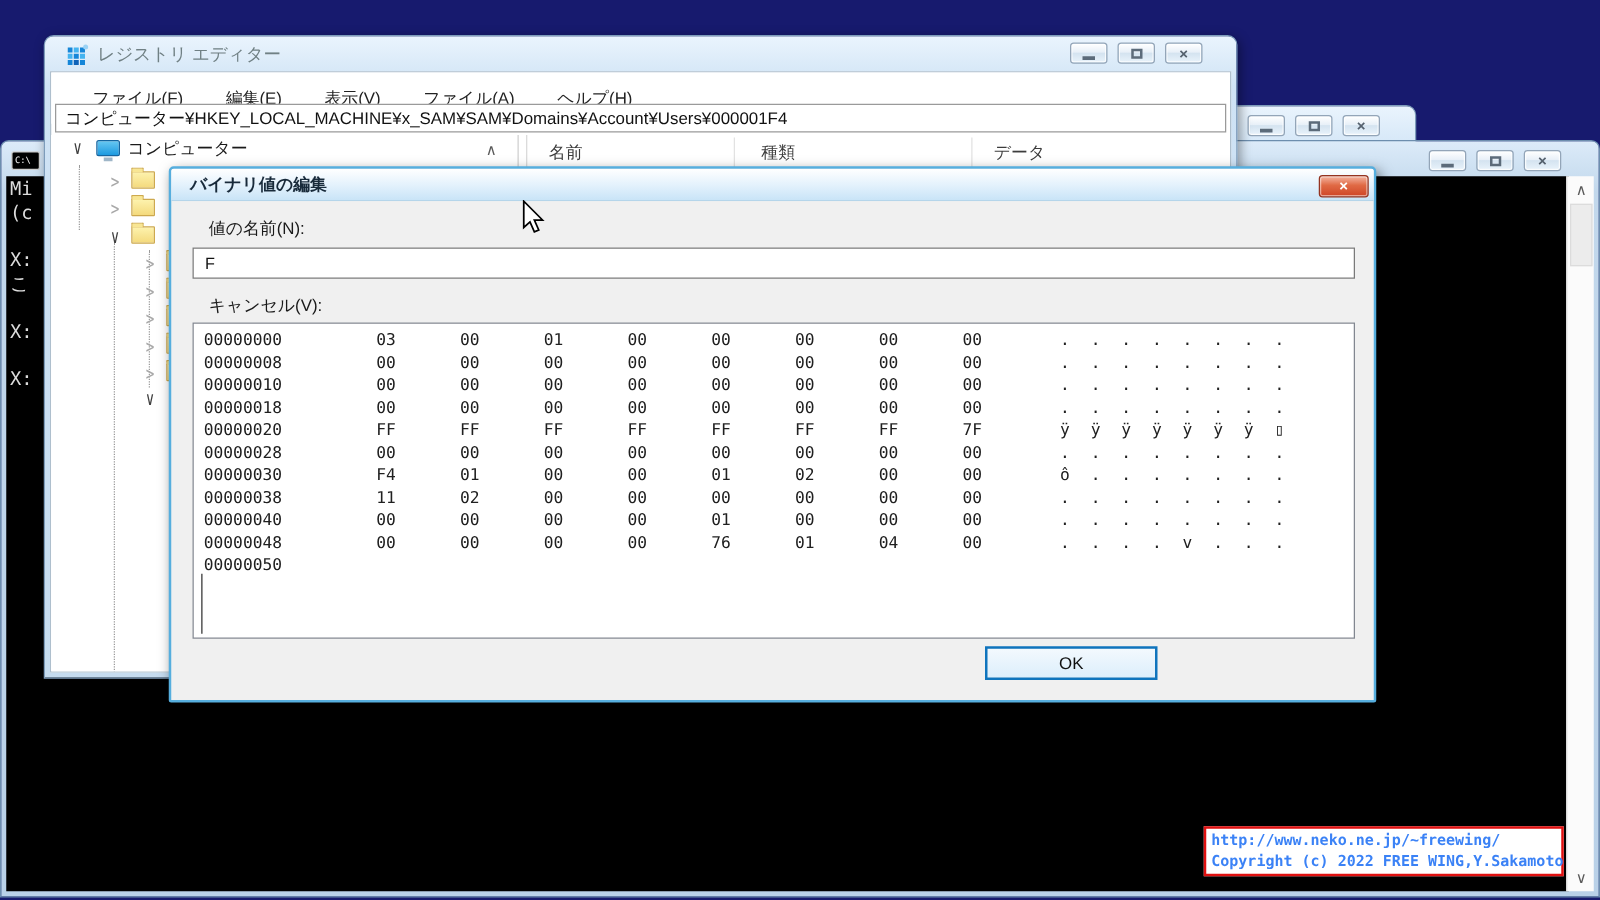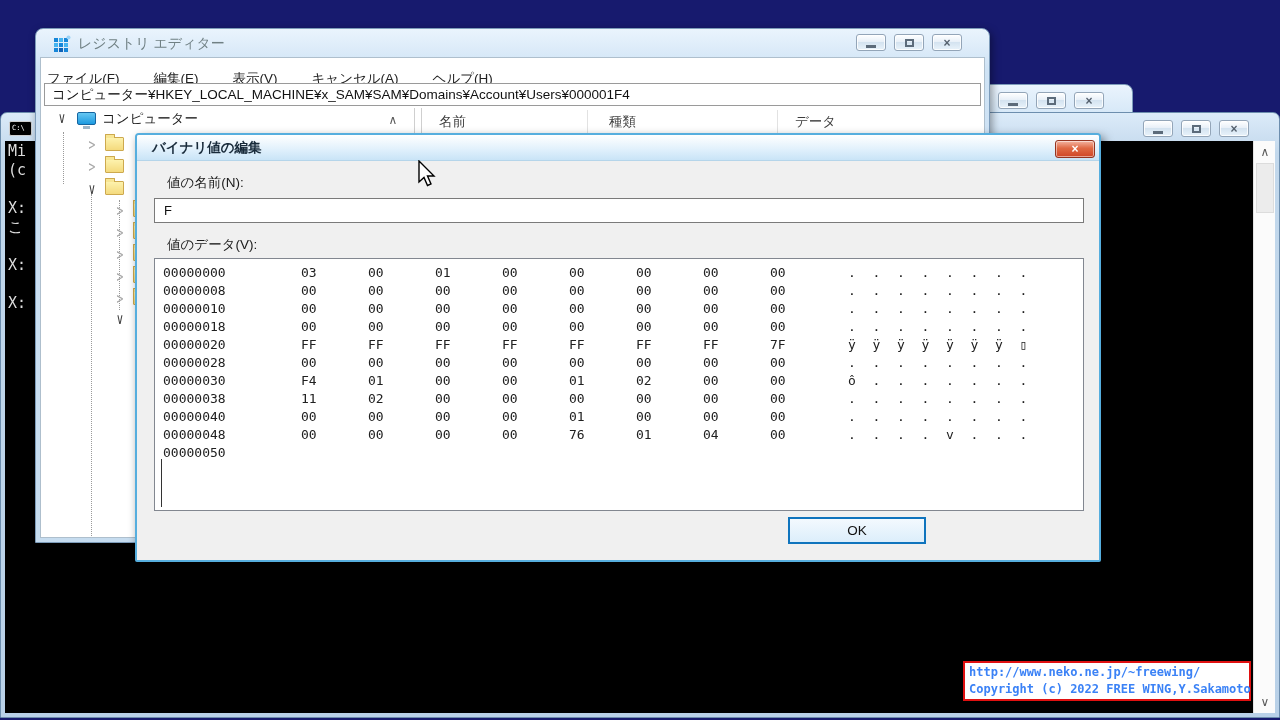--- a/index.html
+++ b/index.html
@@ -41,21 +41,21 @@
   .regedit { position:absolute; left:35px; top:28px; width:955px; height:515px;
     background:linear-gradient(#eaf4fd,#cfe3f5 40px,#c6dcef); border:1px solid #7d9cba;
     border-radius:8px 8px 0 0; z-index:3; box-shadow:2px 3px 9px rgba(0,0,0,.4); }
   .re-title { position:absolute; left:0; top:0; right:0; height:28px;text-decoration:underline; }
   .re-appicon { position:absolute; left:18px; top:6px; }
   .re-title-text { position:absolute; left:42px; top:6px; font-size:14px; color:#708084; }
   .re-caps { position:absolute; left:820px; top:5px; }
   .re-client { position:absolute; left:4px; top:28px; right:4px; bottom:4px;
     background:#fff; border:1px solid #aebfcd; }
   .re-menubar { position:absolute; left:0; top:0; right:0; height:41px; background:#fff;
-    display:flex; align-items:center; padding-left:6px; gap:34px; }
+    display:flex; align-items:center; padding-left:33px; gap:34px; }
   .re-menu { font-size:13.5px; color:#222; white-space:nowrap; }
   .re-addr { position:absolute; left:3px; top:25px; right:3px; height:23px;
     border:1px solid #9a9a9a; background:#fff; font-size:13.5px; color:#111;
     line-height:21px; padding-left:7px; white-space:nowrap; overflow:hidden; }
   .re-panes { position:absolute; left:0; top:50px; right:0; bottom:0; background:#fff; }
   .re-tree { position:absolute; left:0; top:0; width:373px; bottom:0; background:#fff;
     overflow:hidden; }
   .re-split { position:absolute; left:373px; top:0; width:8px; bottom:0; background:#fff;
     border-left:1px solid #cfcfcf; border-right:1px solid #cfcfcf; }
   .re-list { position:absolute; left:381px; top:0; right:0; bottom:0; background:#fff; }
@@ -214,21 +214,21 @@
       <div class="capbtn">
           <span>×</span>
         </div>
     </div>
   </div>
   <div class="re-client">
     <div class="re-menubar">
       <span class="re-menu">ファイル(F)</span>
       <span class="re-menu">編集(E)</span>
       <span class="re-menu">表示(V)</span>
-      <span class="re-menu">キャンセル(A)</span>
+      <span class="re-menu">ファイル(A)</span>
       <span class="re-menu">ヘルプ(H)</span>
     </div>
     <div class="re-addr">コンピューター¥HKEY_LOCAL_MACHINE¥x_SAM¥SAM¥Domains¥Account¥Users¥000001F4</div>
     <div class="re-panes">
       <div class="re-tree">
         <div class="dotline" style="left:22px;top:24px;height:52px;"></div>
         <div class="dotline" style="left:50px;top:86px;height:348px;"></div>
         <div class="dotline" style="left:78px;top:92px;height:110px;"></div>
         <div class="chev open" style="left:14px;top:2px;">∨</div>
         <div class="compicon" style="left:36px;top:4px;"></div>
@@ -264,21 +264,21 @@
   </div>
 </div>
 
 <div class="dialog">
   <div class="dlg-title">
     <span class="dlg-title-text">バイナリ値の編集</span>
     <div class="dlg-close"><span>×</span></div>
   </div>
   <div class="dlg-label" style="left:30px;top:39px;">値の名前(N):</div>
   <input class="dlg-name-input" readonly="" value="F" style="">
-  <div class="dlg-label" style="left:30px;top:101px;">値のデータ(V):</div>
+  <div class="dlg-label" style="left:30px;top:101px;">キャンセル(V):</div>
   <div class="hexbox">
     <div>
         <div class="hexrow"><span class="haddr">00000000</span><span class="hbyte">03</span><span class="hbyte">00</span><span class="hbyte">01</span><span class="hbyte">00</span><span class="hbyte">00</span><span class="hbyte">00</span><span class="hbyte">00</span><span class="hbyte">00</span><span class="hascii"><span class="hach">.</span><span class="hach">.</span><span class="hach">.</span><span class="hach">.</span><span class="hach">.</span><span class="hach">.</span><span class="hach">.</span><span class="hach">.</span></span></div>
         <div class="hexrow"><span class="haddr">00000008</span><span class="hbyte">00</span><span class="hbyte">00</span><span class="hbyte">00</span><span class="hbyte">00</span><span class="hbyte">00</span><span class="hbyte">00</span><span class="hbyte">00</span><span class="hbyte">00</span><span class="hascii"><span class="hach">.</span><span class="hach">.</span><span class="hach">.</span><span class="hach">.</span><span class="hach">.</span><span class="hach">.</span><span class="hach">.</span><span class="hach">.</span></span></div>
         <div class="hexrow"><span class="haddr">00000010</span><span class="hbyte">00</span><span class="hbyte">00</span><span class="hbyte">00</span><span class="hbyte">00</span><span class="hbyte">00</span><span class="hbyte">00</span><span class="hbyte">00</span><span class="hbyte">00</span><span class="hascii"><span class="hach">.</span><span class="hach">.</span><span class="hach">.</span><span class="hach">.</span><span class="hach">.</span><span class="hach">.</span><span class="hach">.</span><span class="hach">.</span></span></div>
         <div class="hexrow"><span class="haddr">00000018</span><span class="hbyte">00</span><span class="hbyte">00</span><span class="hbyte">00</span><span class="hbyte">00</span><span class="hbyte">00</span><span class="hbyte">00</span><span class="hbyte">00</span><span class="hbyte">00</span><span class="hascii"><span class="hach">.</span><span class="hach">.</span><span class="hach">.</span><span class="hach">.</span><span class="hach">.</span><span class="hach">.</span><span class="hach">.</span><span class="hach">.</span></span></div>
         <div class="hexrow"><span class="haddr">00000020</span><span class="hbyte">FF</span><span class="hbyte">FF</span><span class="hbyte">FF</span><span class="hbyte">FF</span><span class="hbyte">FF</span><span class="hbyte">FF</span><span class="hbyte">FF</span><span class="hbyte">7F</span><span class="hascii"><span class="hach">ÿ</span><span class="hach">ÿ</span><span class="hach">ÿ</span><span class="hach">ÿ</span><span class="hach">ÿ</span><span class="hach">ÿ</span><span class="hach">ÿ</span><span class="hach">▯</span></span></div>
         <div class="hexrow"><span class="haddr">00000028</span><span class="hbyte">00</span><span class="hbyte">00</span><span class="hbyte">00</span><span class="hbyte">00</span><span class="hbyte">00</span><span class="hbyte">00</span><span class="hbyte">00</span><span class="hbyte">00</span><span class="hascii"><span class="hach">.</span><span class="hach">.</span><span class="hach">.</span><span class="hach">.</span><span class="hach">.</span><span class="hach">.</span><span class="hach">.</span><span class="hach">.</span></span></div>
         <div class="hexrow"><span class="haddr">00000030</span><span class="hbyte">F4</span><span class="hbyte">01</span><span class="hbyte">00</span><span class="hbyte">00</span><span class="hbyte">01</span><span class="hbyte">02</span><span class="hbyte">00</span><span class="hbyte">00</span><span class="hascii"><span class="hach">ô</span><span class="hach">.</span><span class="hach">.</span><span class="hach">.</span><span class="hach">.</span><span class="hach">.</span><span class="hach">.</span><span class="hach">.</span></span></div>
         <div class="hexrow"><span class="haddr">00000038</span><span class="hbyte">11</span><span class="hbyte">02</span><span class="hbyte">00</span><span class="hbyte">00</span><span class="hbyte">00</span><span class="hbyte">00</span><span class="hbyte">00</span><span class="hbyte">00</span><span class="hascii"><span class="hach">.</span><span class="hach">.</span><span class="hach">.</span><span class="hach">.</span><span class="hach">.</span><span class="hach">.</span><span class="hach">.</span><span class="hach">.</span></span></div>

